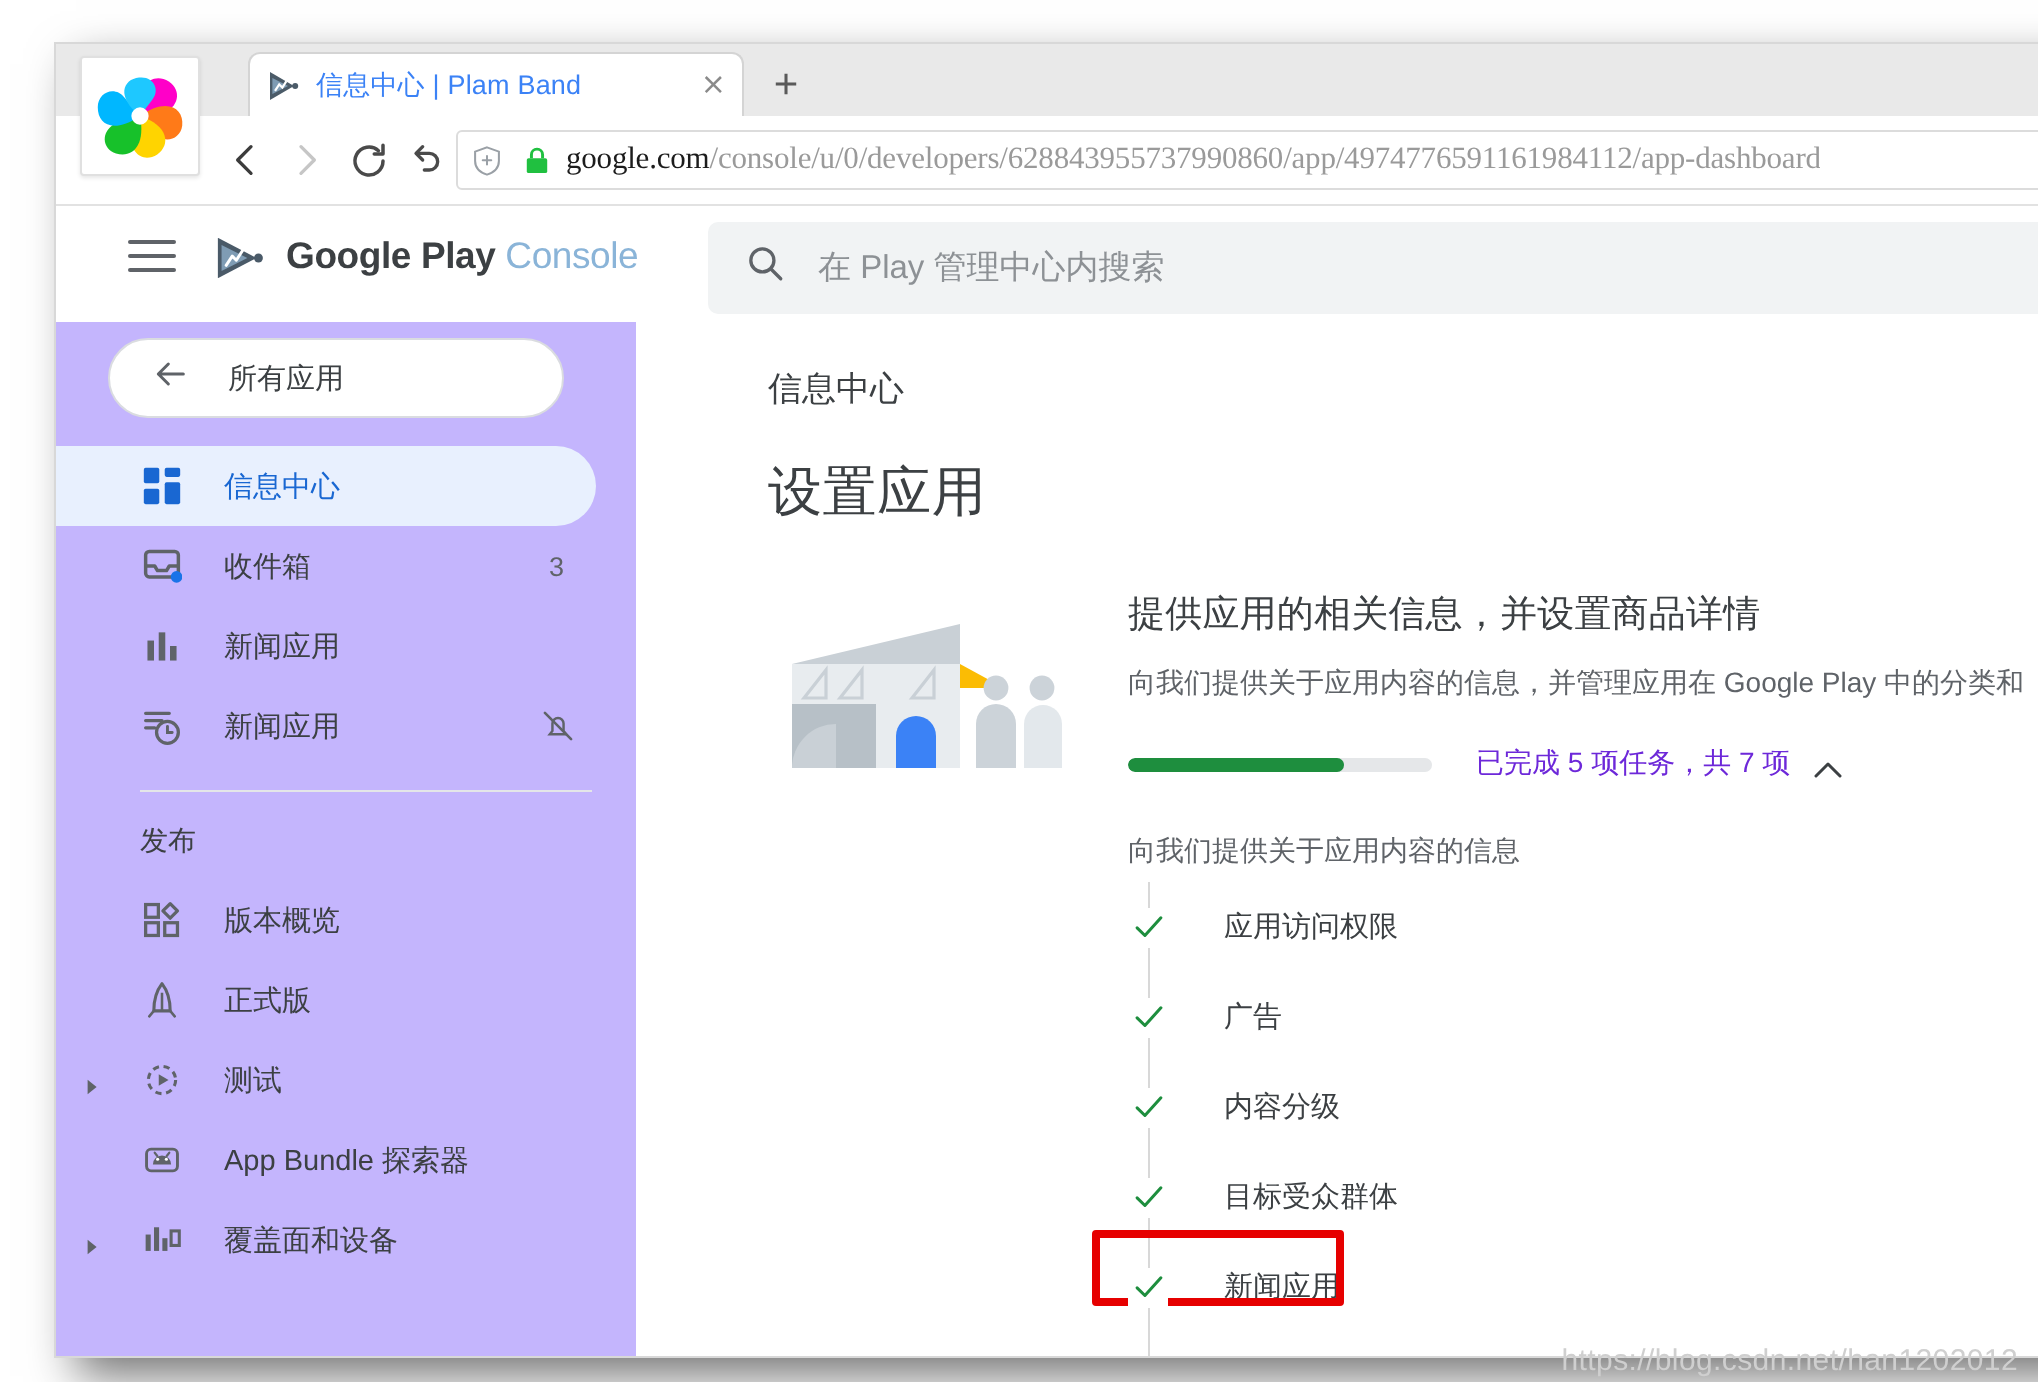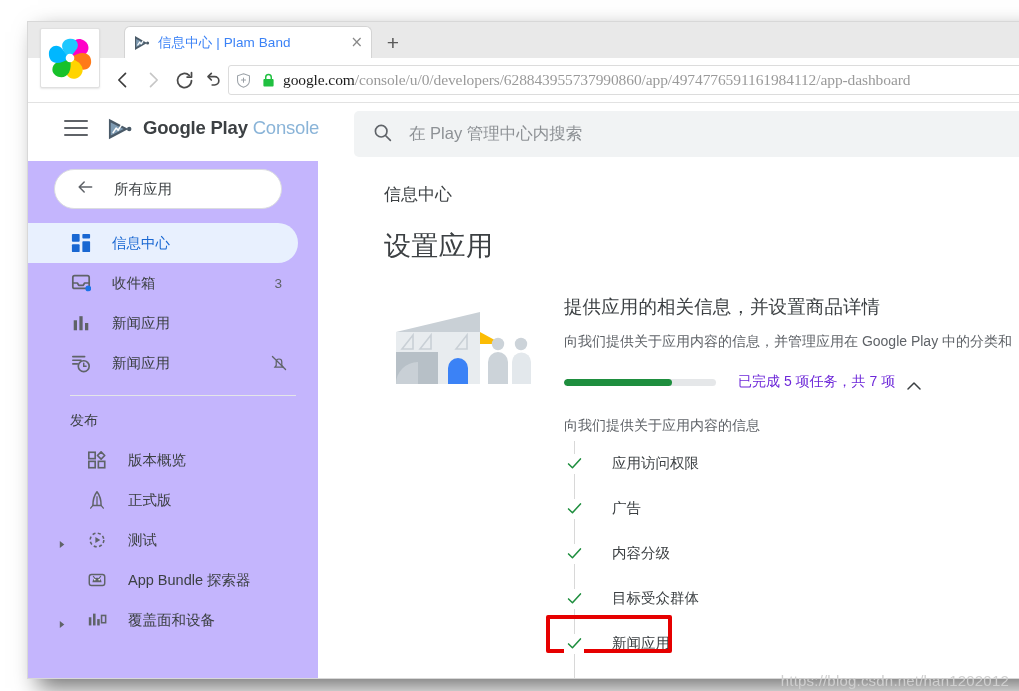--- a/index.html
+++ b/index.html
@@ -323,21 +323,21 @@
             </svg>
           </span>
         </div>
 
       </div>
 
       <div class="divider"></div>
 
       <div class="section-title">发布</div>
 
-      <div class="nav-section" style="margin-top:6px;padding-left:16px;">
+      <div class="nav-section" style="margin-top:6px;">
 
         <div class="nav-item">
           <span class="ic">
             <svg viewBox="0 0 22 22" width="20" height="20">
               <rect x="2" y="2.5" width="7" height="7" fill="none" stroke="#5f6368" stroke-width="1.8"></rect>
               <rect x="2" y="12.5" width="7" height="7" fill="none" stroke="#5f6368" stroke-width="1.8"></rect>
               <path d="M15.5 2 L19.5 6 L15.5 10 L11.5 6 Z" fill="none" stroke="#5f6368" stroke-width="1.8" stroke-linejoin="round"></path>
               <rect x="12.5" y="12.5" width="7" height="7" fill="none" stroke="#5f6368" stroke-width="1.8"></rect>
             </svg>
           </span>

